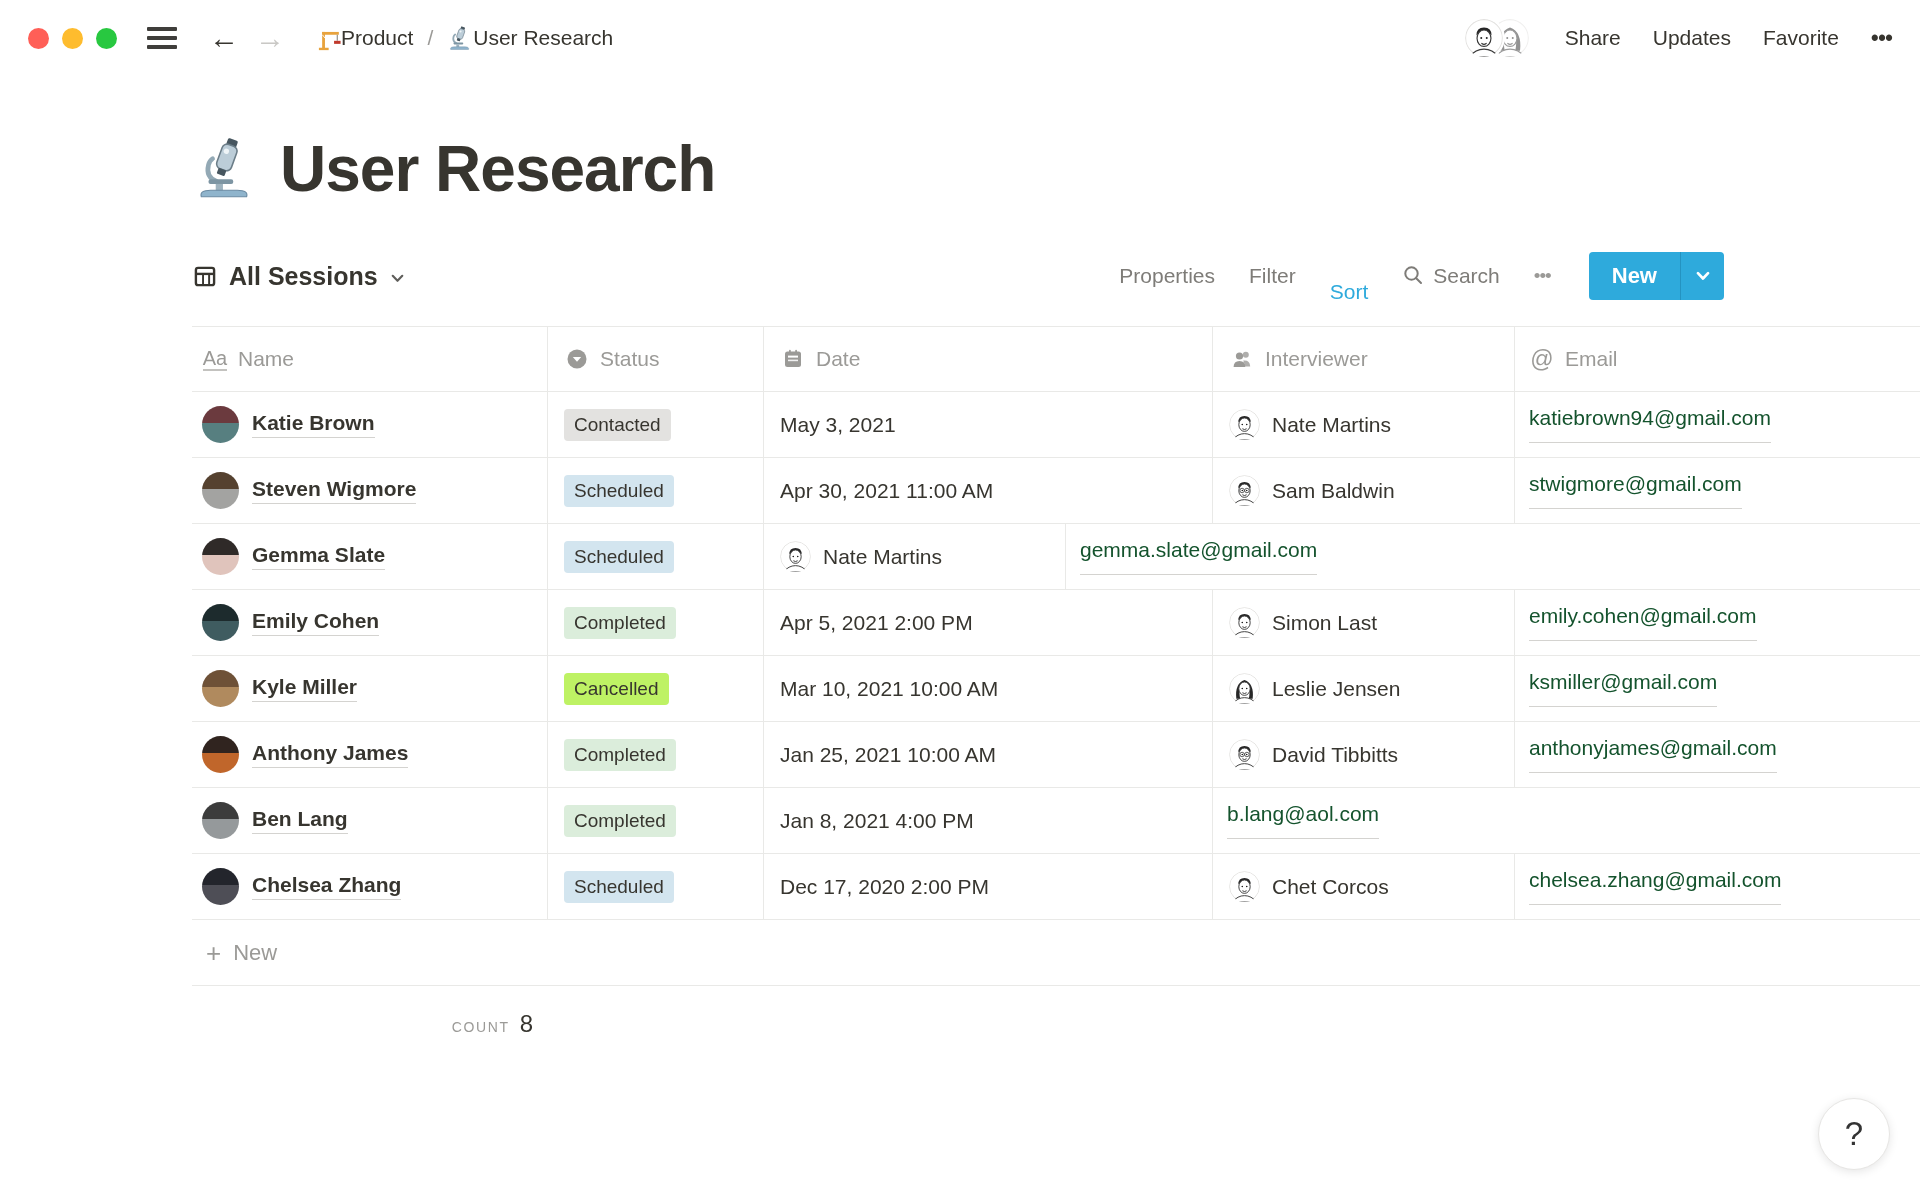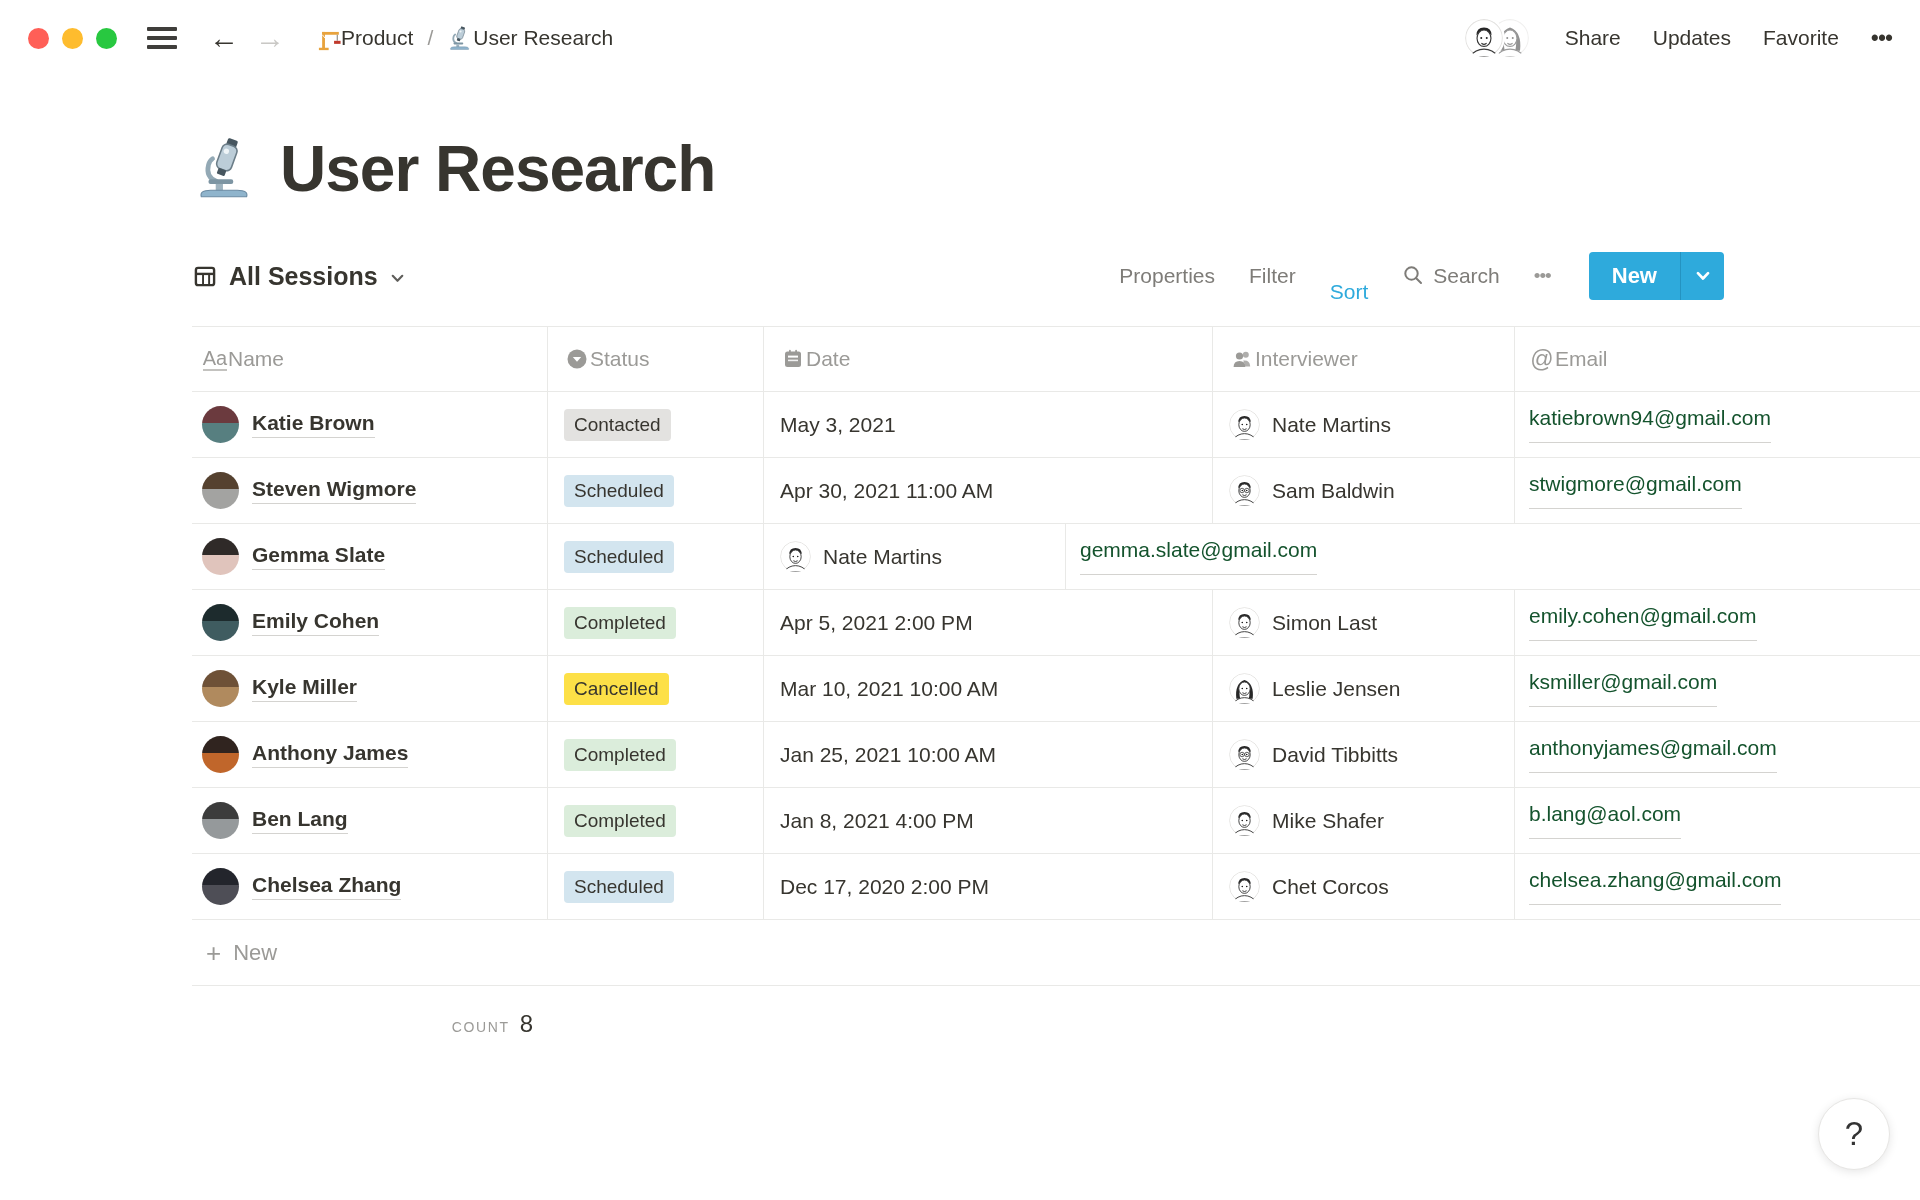--- a/index.html
+++ b/index.html
@@ -52,21 +52,21 @@
   .dbtable { margin:22px 0 0 192px; }
   .trow { display:flex; align-items:center; height:66px; border-bottom:1px solid #E9E9E7; }
   .trow.thead { border-top:1px solid #E9E9E7; color:#9B9A97; }
   .c { height:100%; display:flex; align-items:center; padding:0 16px; overflow:hidden; white-space:nowrap; }
   .c + .c { border-left:1px solid #E9E9E7; }
   .col-name { width:355px; padding-left:10px; }
   .col-status { width:216px; }
   .col-date { width:449px; }
   .col-interviewer { width:302px; }
   .col-email { width:406px; padding-left:14px; }
-  .hlabel { font-size:21px; }
+  .hlabel { font-size:21px; margin-left:10px; }
   .hicon { display:flex; align-items:center; justify-content:center; width:26px; }
   .aa-glyph { font-size:20px; color:#9B9A97; border-bottom:2px solid #C3C2BF; line-height:1.05; }
   .at-glyph { font-size:23px; color:#9B9A97; }
 
   .avatar { width:37px; height:37px; border-radius:50%; flex:none; margin-right:13px; }
   .nm { font-size:21px; font-weight:700; color:#37352F; border-bottom:1.5px solid #D4D3D0; padding-bottom:2px; cursor:pointer; }
   .badge { font-size:19px; line-height:1; padding:6px 10px 7px; border-radius:4px; color:#37352F; cursor:pointer; }
   .datecell { font-size:21px; cursor:pointer; }
   .iv-avatar { width:31px; height:31px; border-radius:50%; overflow:hidden; flex:none; margin-right:12px; }
   .ivname { font-size:21px; cursor:pointer; }
@@ -381,21 +381,21 @@
         <div class="c col-email">
           <span class="email-t">emily.cohen@gmail.com</span>
         </div>
       </div>
       <div class="trow">
         <div class="c col-name">
           <span class="avatar" style="background: linear-gradient(rgb(110, 81, 55) 0%, rgb(110, 81, 55) 45%, rgb(176, 138, 94) 46%, rgb(176, 138, 94) 100%);"></span>
           <span class="nm">Kyle Miller</span>
         </div>
         <div class="c col-status">
-          <span class="badge" style="background: #fde047;">Cancelled</span>
+          <span class="badge" style="background: #bef264;">Cancelled</span>
         </div>
         <div class="c col-date">
           <span class="datecell">Mar 10, 2021 10:00 AM</span>
         </div>
         <div class="c col-interviewer">
           <span class="iv-avatar"><svg width="31" height="31" viewBox="0 0 36 36">
               <circle cx="18" cy="18" r="17.4" fill="#fff" stroke="#E3E2E0" stroke-width="1"></circle>
               <path d="M8.5 30 Q6.5 12 18 8 Q29.5 12 27.5 30 L23 30 Q26 15 18 13.5 Q10 15 13 30 Z" fill="#262626"></path>
               <ellipse cx="18" cy="18.2" rx="6.6" ry="7.8" fill="#fff" stroke="#3a3a3a" stroke-width="1.1"></ellipse>
               <circle cx="15.4" cy="18" r="0.95" fill="#222"></circle>
@@ -442,32 +442,20 @@
       <div class="trow">
         <div class="c col-name">
           <span class="avatar" style="background: linear-gradient(rgb(60, 60, 60) 0%, rgb(60, 60, 60) 45%, rgb(149, 153, 155) 46%, rgb(149, 153, 155) 100%);"></span>
           <span class="nm">Ben Lang</span>
         </div>
         <div class="c col-status">
           <span class="badge" style="background: rgb(219, 237, 219);">Completed</span>
         </div>
         <div class="c col-date">
           <span class="datecell">Jan 8, 2021 4:00 PM</span>
-        </div>
-        <div class="c col-interviewer">
-          <span class="iv-avatar"><svg width="31" height="31" viewBox="0 0 36 36">
-              <circle cx="18" cy="18" r="17.4" fill="#fff" stroke="#E3E2E0" stroke-width="1"></circle>
-              <path d="M10.8 15.5 Q10.8 8 18 8 Q25.2 8 25.2 15.5 Q21.5 11.2 18 11.2 Q14.5 11.2 10.8 15.5 Z" fill="#262626"></path>
-              <ellipse cx="18" cy="18.2" rx="6.6" ry="7.8" fill="#fff" stroke="#3a3a3a" stroke-width="1.1"></ellipse>
-              <circle cx="15.4" cy="18" r="0.95" fill="#222"></circle>
-              <circle cx="20.6" cy="18" r="0.95" fill="#222"></circle>
-              <path d="M15.9 23.2 Q18 24.8 20.1 23.2" fill="none" stroke="#333" stroke-width="1.1" stroke-linecap="round"></path>
-              <path d="M4 36 Q10 28.6 18 28.6 Q26 28.6 32 36 Z" fill="#fff" stroke="#3a3a3a" stroke-width="1.1"></path>
-            </svg></span>
-          <span class="ivname">Mike Shafer</span>
         </div>
         <div class="c col-email">
           <span class="email-t">b.lang@aol.com</span>
         </div>
       </div>
       <div class="trow">
         <div class="c col-name">
           <span class="avatar" style="background: linear-gradient(rgb(35, 37, 44) 0%, rgb(35, 37, 44) 45%, rgb(78, 78, 86) 46%, rgb(78, 78, 86) 100%);"></span>
           <span class="nm">Chelsea Zhang</span>
         </div>

